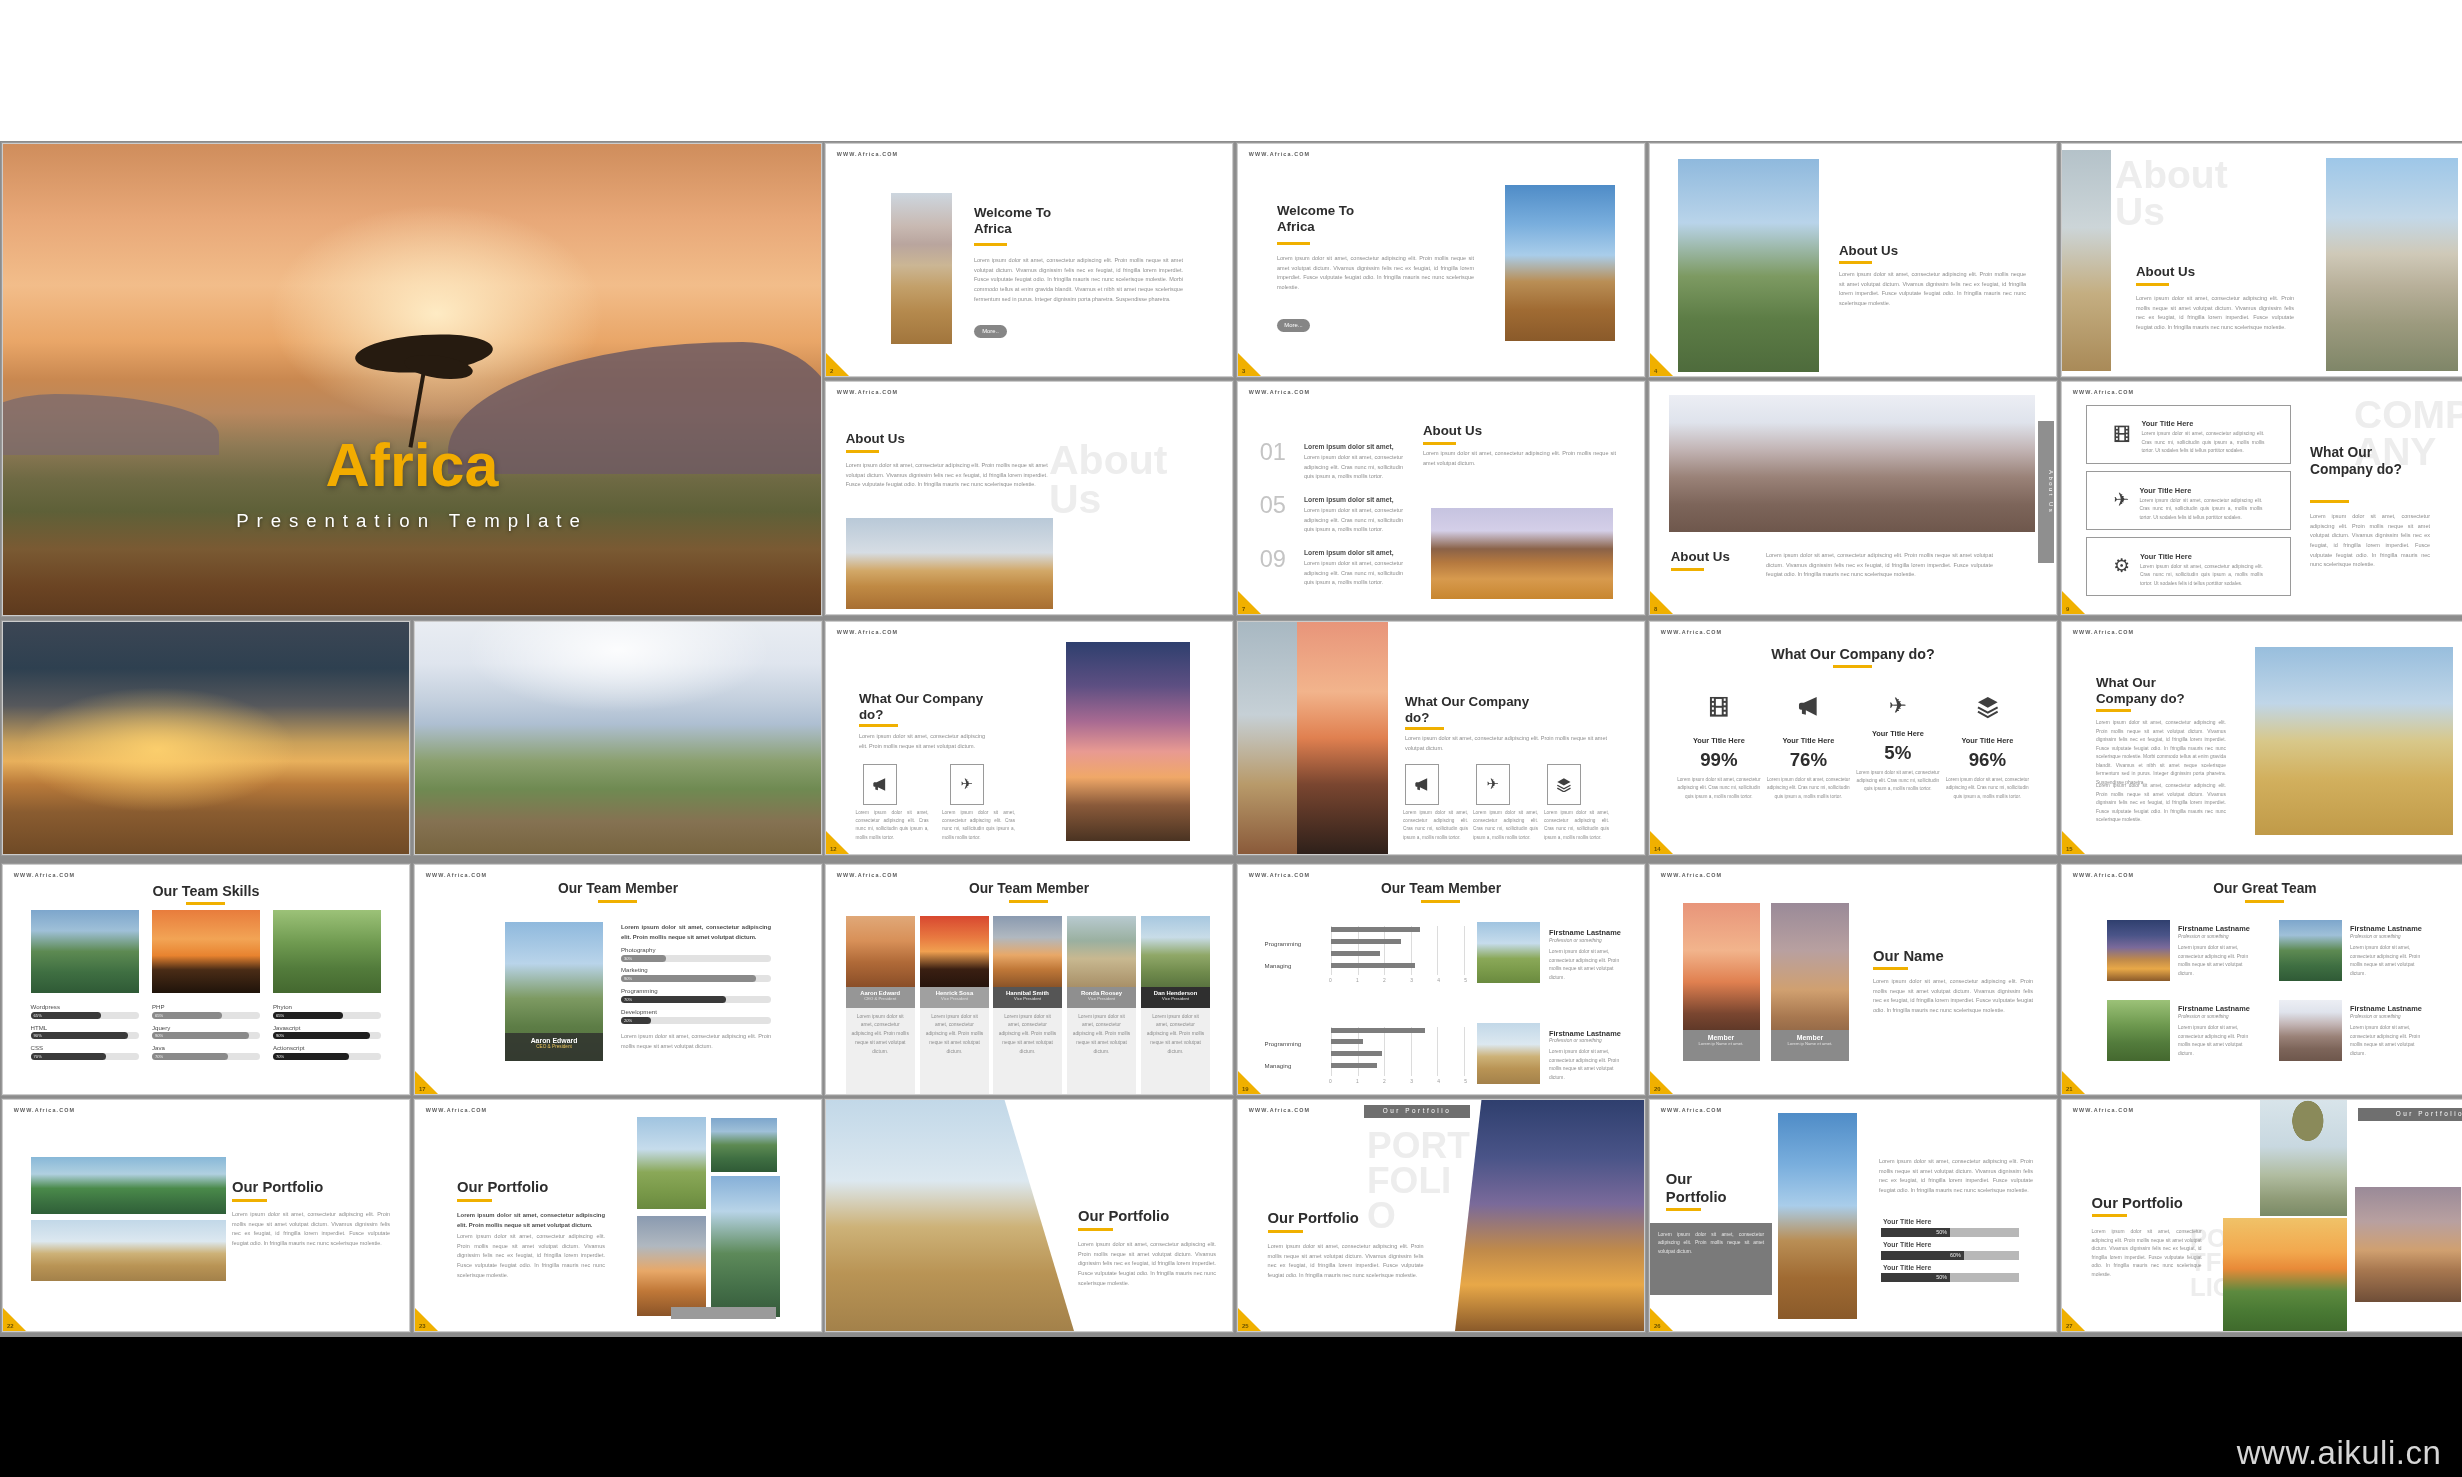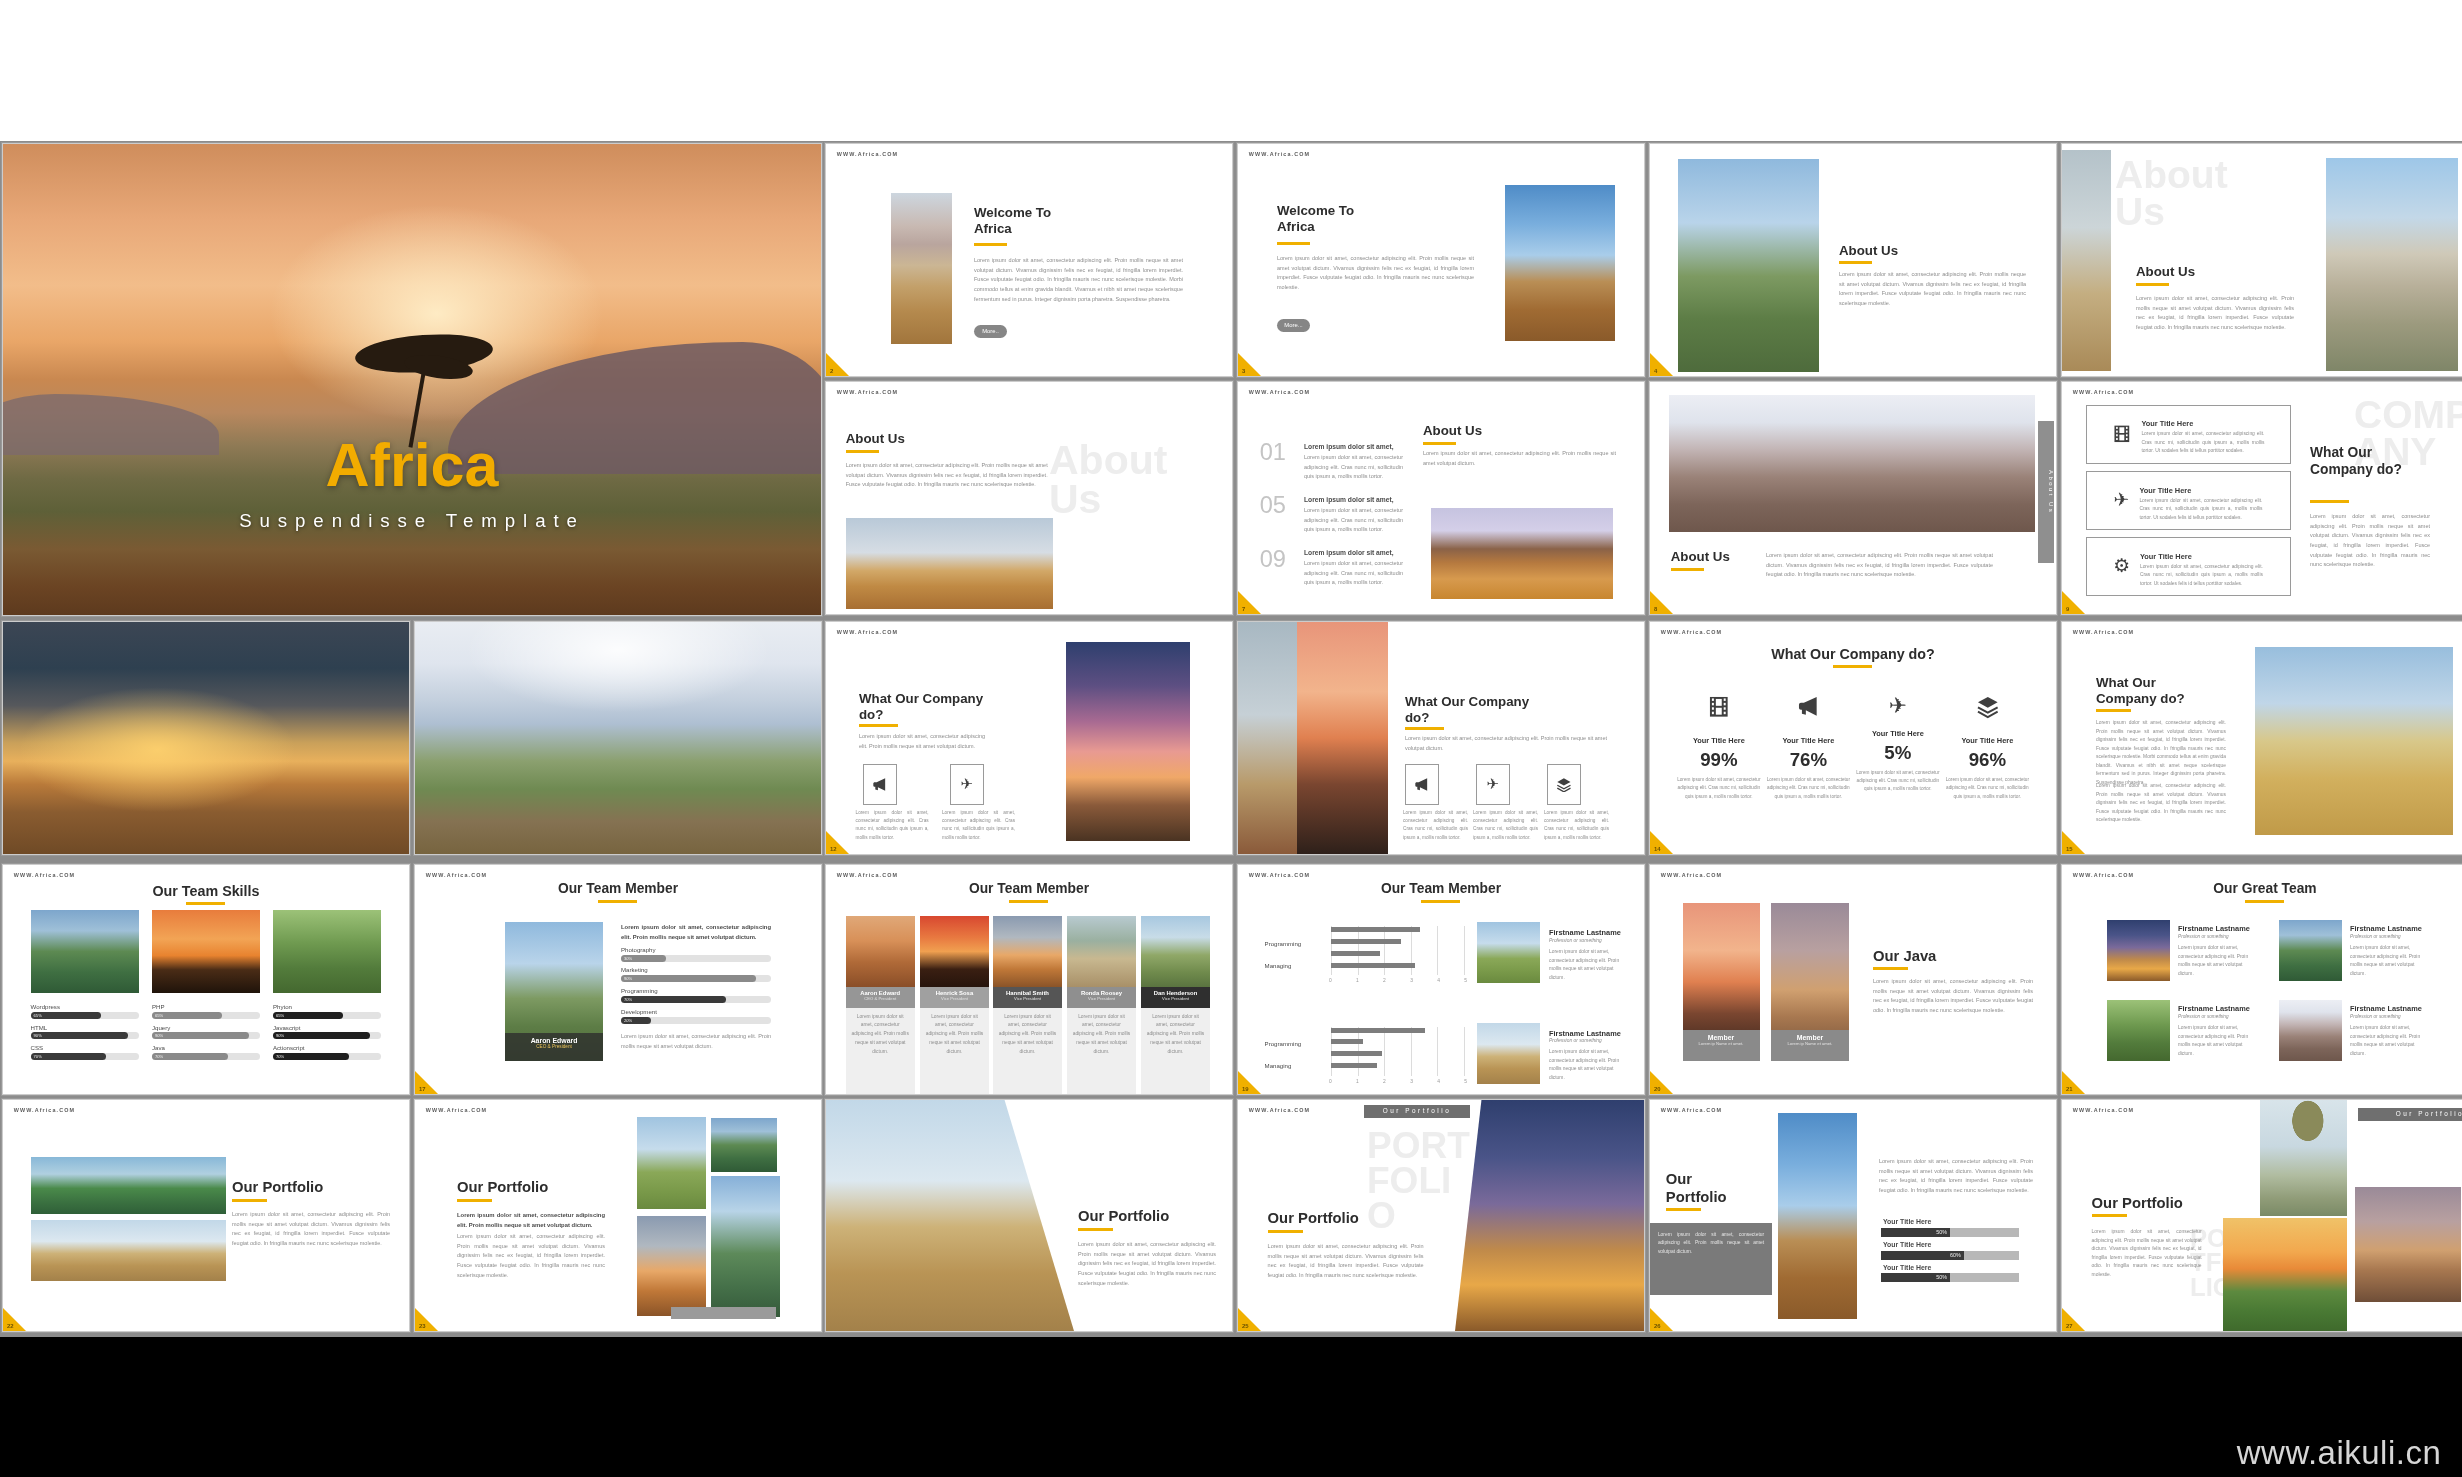--- a/index.html
+++ b/index.html
@@ -119,21 +119,21 @@
     <div class="wm">www.aikuli.cn</div>
   </div>
 
   <div class="s g-cover" style="left:3px;top:144px;width:818px;height:471px">
     <div class="mtn-r"></div>
     <div class="mtn-l"></div>
     <div class="trunk"></div>
     <div class="canopy"></div>
     <div class="canopy2"></div>
     <div class="cov-title">Africa</div>
-    <div class="cov-sub">Suspendisse Template</div>
+    <div class="cov-sub">Presentation Template</div>
   </div>
 
   <div class="s" style="left:826px;top:144px">
     <div class="hdr">WWW.Africa.COM</div>
     <div class="ph g-giraffe" style="left:65px;top:49px;width:61px;height:151px"></div>
     <div class="ttl" style="left:148px;top:61px;width:91px">Welcome To Africa</div>
     <div class="ul" style="left:148px;top:99px;width:33px"></div>
     <div class="tx" style="left:148px;top:112px;width:209px">Lorem ipsum dolor sit amet, consectetur adipiscing elit. Proin mollis neque sit amet volutpat dictum. Vivamus dignissim felis nec ex feugiat, id fringilla lorem imperdiet. Fusce vulputate feugiat odio. In fringilla mauris nec nunc scelerisque molestie. Morbi commodo tellus at enim gravida blandit. Vivamus et nibh sit amet neque scelerisque fermentum sed in purus. Integer dignissim porta pharetra. Suspendisse pharetra.</div>
     <div class="btn" style="left:148px;top:181px">More..</div>
     <div class="tri"></div>
@@ -575,21 +575,21 @@
         <b style="display:block;font-size:6.9px;color:#fff">Member</b>
         <span style="display:block;font-size:4.2px;color:#e2e2e2">Lorem ip Name et amet.</span>
       </div>
     </div>
     <div class="ph g-dusk-tree" style="left:121px;top:38px;width:78px;height:158px">
       <div style="position:absolute;left:0;bottom:0;width:100%;height:31.5px;background:#8a8a8a;text-align:center;padding-top:4.9px;box-sizing:border-box">
         <b style="display:block;font-size:6.9px;color:#fff">Member</b>
         <span style="display:block;font-size:4.2px;color:#e2e2e2">Lorem ip Name et amet.</span>
       </div>
     </div>
-    <div class="ttl" style="left:223px;top:83px;font-size:14.8px">Our Java</div>
+    <div class="ttl" style="left:223px;top:83px;font-size:14.8px">Our Name</div>
     <div class="ul" style="left:223px;top:102px;width:35px"></div>
     <div class="tx" style="left:223px;top:112px;width:160px">Lorem ipsum dolor sit amet, consectetur adipiscing elit. Proin mollis neque sit amet volutpat dictum. Vivamus dignissim felis nec ex feugiat, id fringilla lorem imperdiet. Fusce vulputate feugiat odio. In fringilla mauris nec nunc scelerisque molestie.</div>
     <div class="tri"></div>
     <div class="pg">20</div>
   </div>
 
   <div class="s" style="left:2062px;top:865px;height:229px">
     <div class="hdr">WWW.Africa.COM</div>
     <div class="ttl" style="left:0;top:15.8px;width:406px;text-align:center;font-size:13.8px">Our Great Team</div>
     <div class="ul" style="left:183px;top:35px;width:39px"></div>

